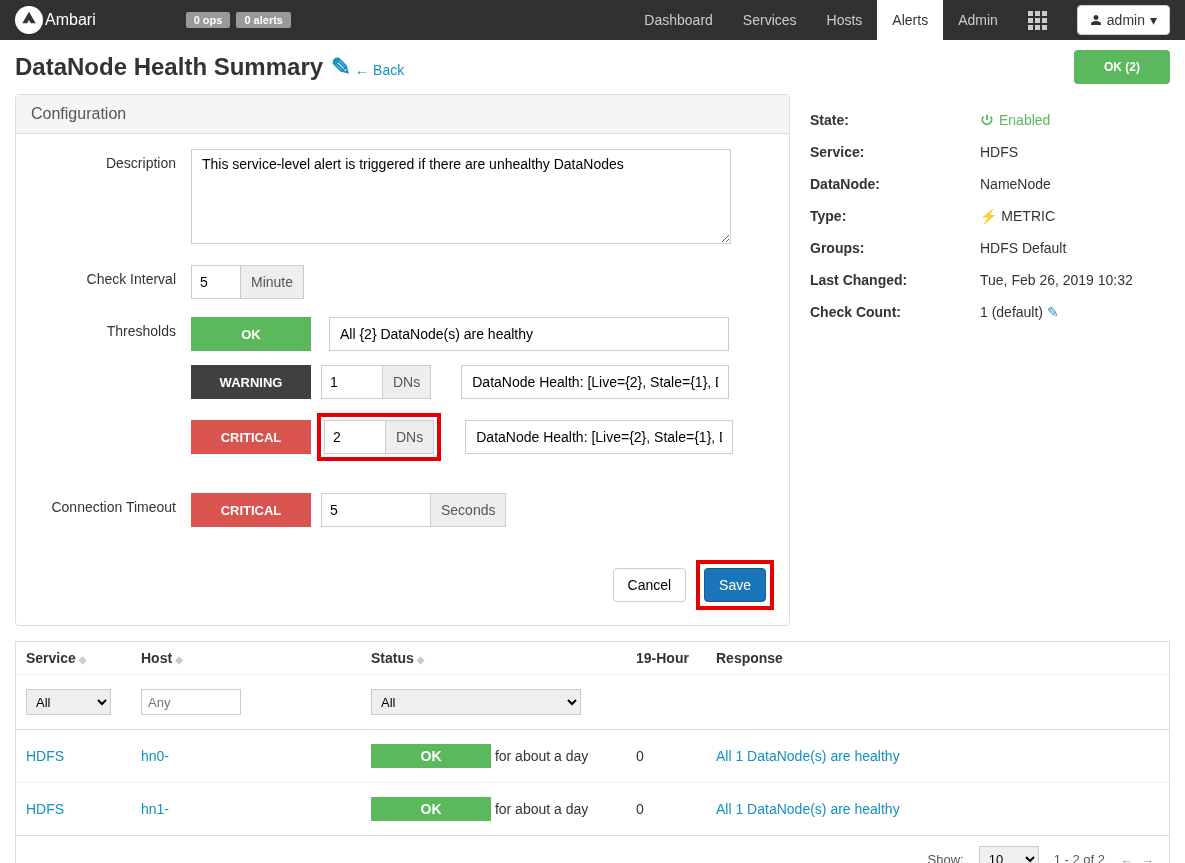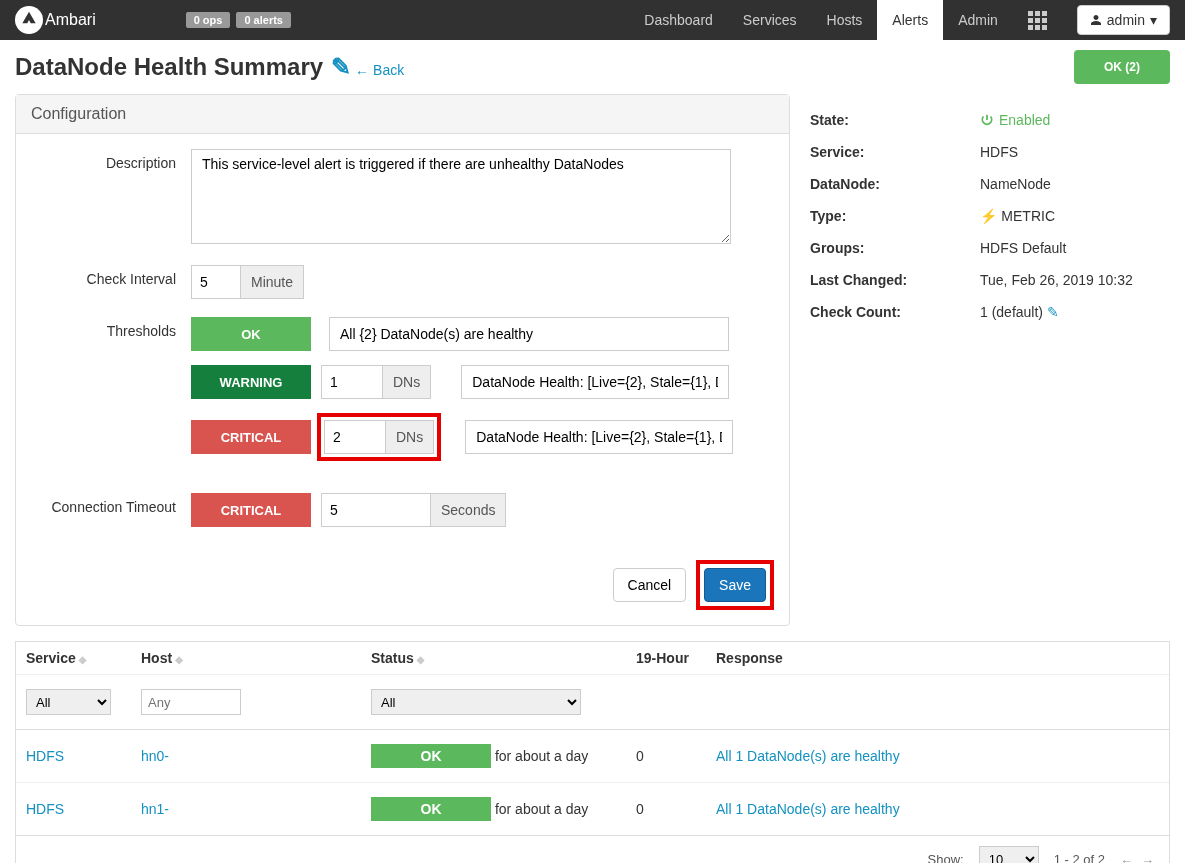--- a/index.html
+++ b/index.html
@@ -30,21 +30,21 @@
 .form-row { display: flex; align-items: flex-start; margin-bottom: 18px; }
 .form-label { width: 160px; text-align: right; padding-right: 15px; color: #333; padding-top: 6px; }
 .form-field { flex: 1; }
 textarea.desc { width: 540px; height: 95px; border: 1px solid #ccc; padding: 6px 10px; font-family: inherit; font-size: 14px; resize: both; }
 .input-group { display: inline-flex; }
 .input-sm { width: 50px; height: 34px; border: 1px solid #ccc; padding: 0 8px; text-align: left; font-size: 14px; }
 .input-md { width: 62px; height: 34px; border: 1px solid #ccc; padding: 0 8px; font-size: 14px; }
 .addon { background: #eee; border: 1px solid #ccc; border-left: none; padding: 0 10px; height: 34px; display: inline-flex; align-items: center; color: #555; }
 .th-label { display: inline-flex; align-items: center; justify-content: center; width: 120px; height: 34px; color: #fff; font-weight: bold; font-size: 13px; }
 .th-ok { background: #5cb85c; }
-.th-warn { background: #15803d; }
+.th-warn { background: #404040; }
 .th-crit { background: #d9534f; }
 .msg-input { width: 400px; height: 34px; border: 1px solid #ccc; padding: 0 10px; font-size: 14px; margin-left: 18px; }
 .msg-input.wide { width: 268px; margin-left: 30px; }
 .thresh-row { display: flex; align-items: center; margin-bottom: 14px; }
 .highlight-box { border: 4px solid #e60000; padding: 3px; display: inline-flex; margin-left: 6px; }
 .actions { text-align: right; padding: 0 15px 15px; }
 .btn { padding: 8px 14px; border-radius: 4px; font-size: 14px; cursor: pointer; border: 1px solid #ccc; background: #fff; }
 .btn-primary { background: #1b75bb; border-color: #155a91; color: #fff; }
 .save-highlight { border: 4px solid #e60000; padding: 4px; display: inline-block; margin-left: 6px; }
 .info-panel { width: 360px; padding: 10px 0; }

